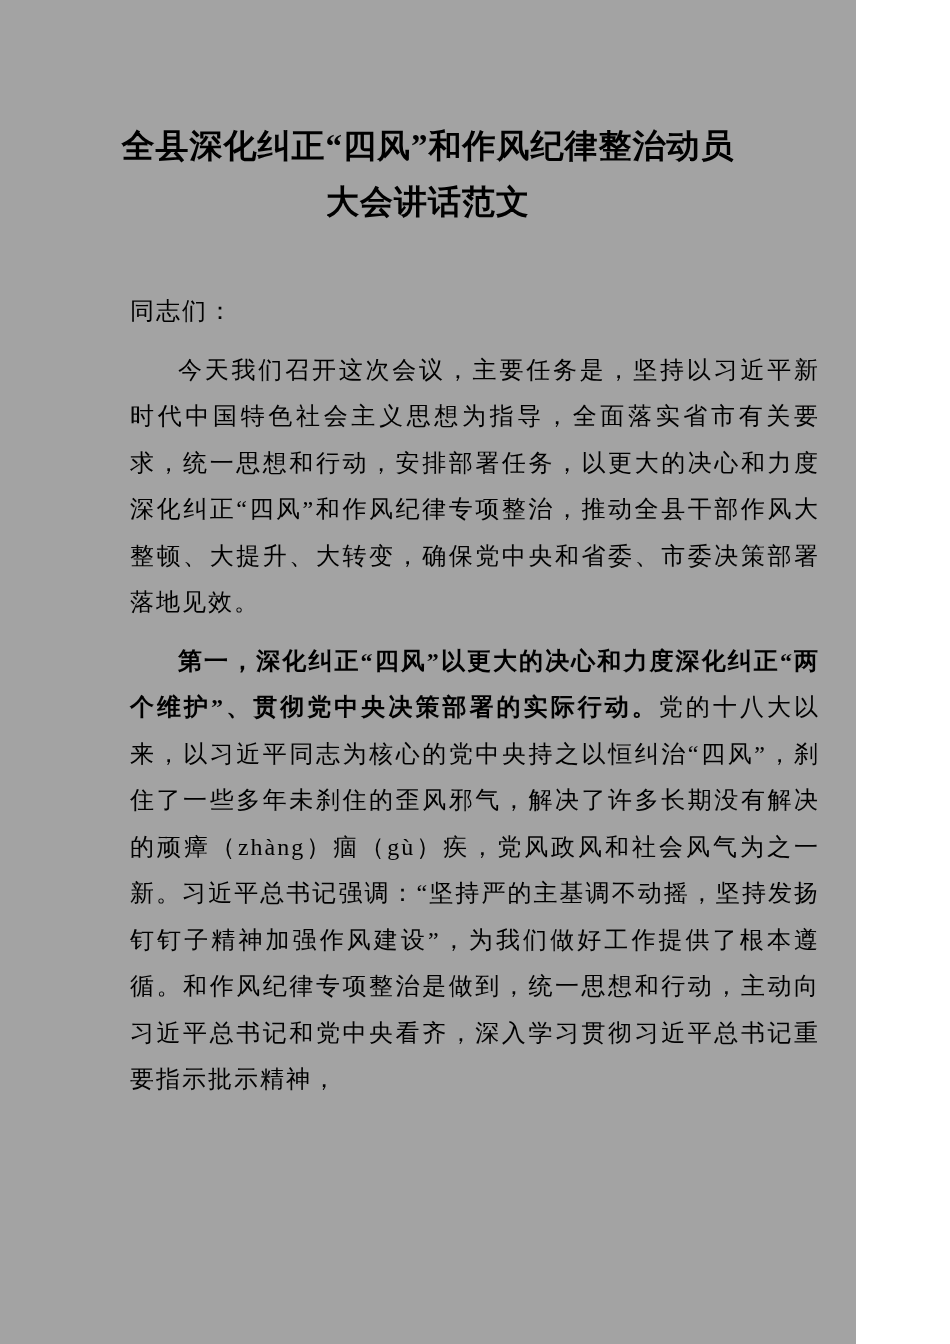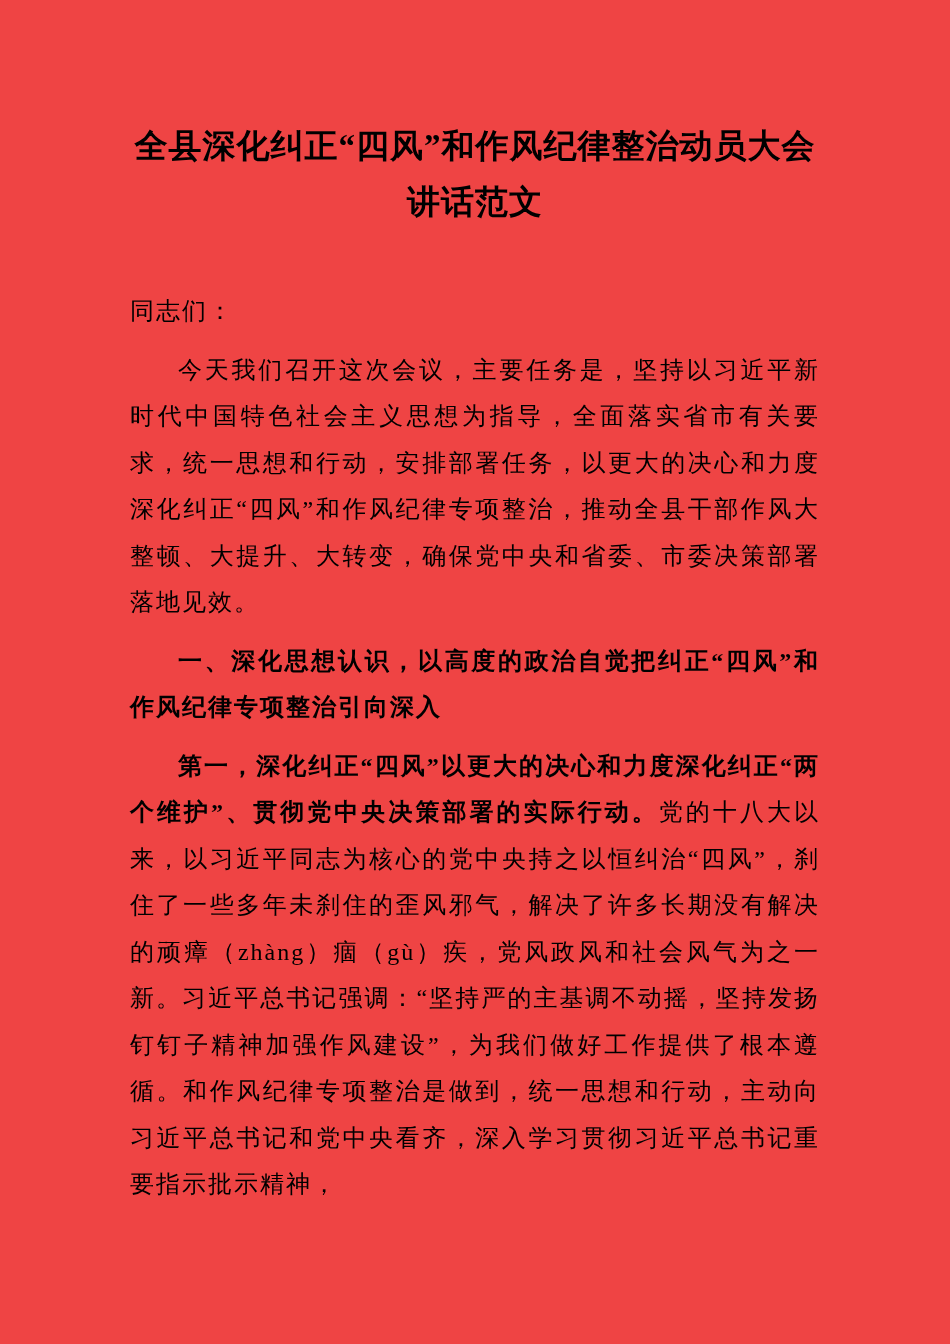--- a/index.html
+++ b/index.html
@@ -9,24 +9,24 @@
   }
   body {
     width: 950px;
     height: 1344px;
     overflow: hidden;
     font-family: "Liberation Serif", "DejaVu Serif", serif;
     color: #000000;
   }
   .page {
     box-sizing: border-box;
-    width: 950px;
+    width: 856px;
     height: 1344px;
     padding: 118px 118px 60px 118px;
-    background: #ef4444;
+    background: #a3a3a3;
   }
   .doc-title {
     margin: 0 0 58px 0;
     font-size: 33px;
     line-height: 56px;
     font-weight: bold;
     text-align: center;
     letter-spacing: 1px;
   }
   .doc-body {
@@ -48,16 +48,15 @@
   }
 </style>
 </head>
 <body>
 
 <div class="page">
   <h1 class="doc-title">全县深化纠正“四风”和作风纪律整治动员大会讲话范文</h1>
   <div class="doc-body">
       <p class="para"><span>同志们：</span></p>
       <p class="para indent"><span>今天我们召开这次会议，主要任务是，坚持以习近平新时代中国特色社会主义思想为指导，全面落实省市有关要求，统一思想和行动，安排部署任务，以更大的决心和力度深化纠正“四风”和作风纪律专项整治，推动全县干部作风大整顿、大提升、大转变，确保党中央和省委、市委决策部署落地见效。</span></p>
-      <p class="para indent"><span class="bold">一、深化思想认识，以高度的政治自觉把纠正“四风”和作风纪律专项整治引向深入</span></p>
       <p class="para indent"><span class="bold">第一，深化纠正“四风”以更大的决心和力度深化纠正“两个维护”、贯彻党中央决策部署的实际行动。</span><span>党的十八大以来，以习近平同志为核心的党中央持之以恒纠治“四风”，刹住了一些多年未刹住的歪风邪气，解决了许多长期没有解决的顽瘴（zhàng）痼（gù）疾，党风政风和社会风气为之一新。习近平总书记强调：“坚持严的主基调不动摇，坚持发扬钉钉子精神加强作风建设”，为我们做好工作提供了根本遵循。和作风纪律专项整治是做到，统一思想和行动，主动向习近平总书记和党中央看齐，深入学习贯彻习近平总书记重要指示批示精神，</span></p>
     </div>
 </div>
 
 </body></html>

